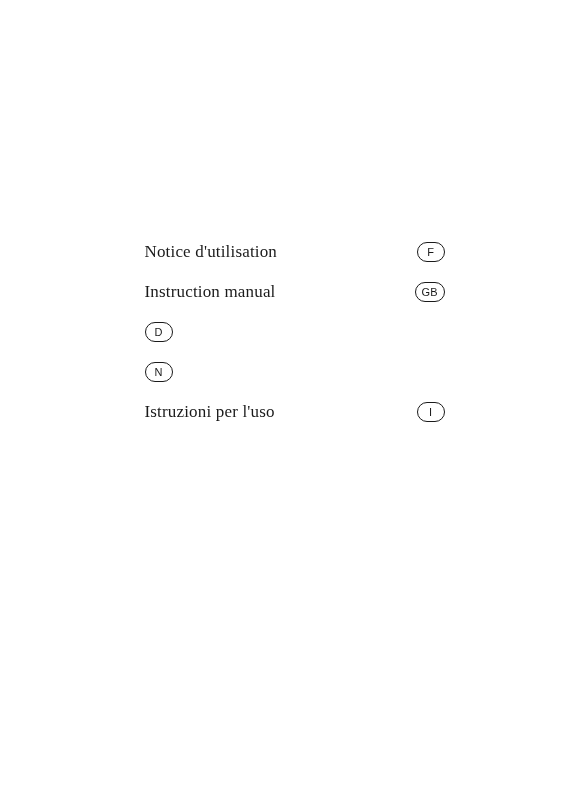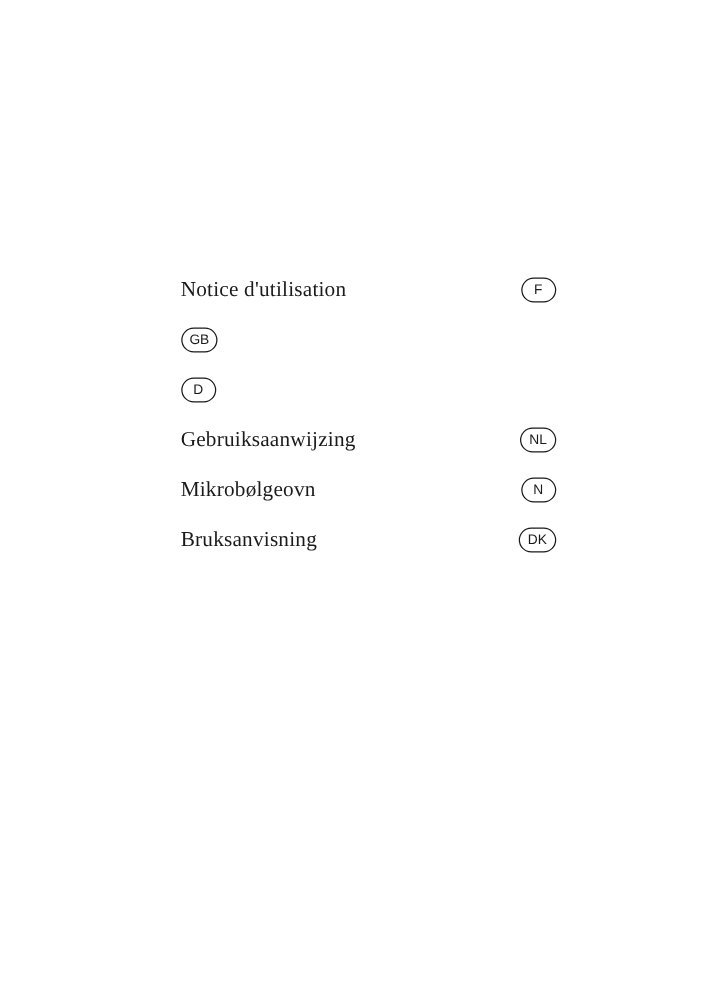--- a/index.html
+++ b/index.html
@@ -66,31 +66,27 @@
 </head>
 <body>
 
 <div class="page-container">
   <div class="content-area" id="manual-list">
   <div class="manual-row">
         <span class="manual-title">Notice d'utilisation</span>
         <span class="lang-badge">F</span>
       </div>
       <div class="manual-row">
+        <span class="manual-title">Instruction manual</span>
         <span class="lang-badge">GB</span>
       </div>
       <div class="manual-row">
         <span class="lang-badge">D</span>
       </div>
       <div class="manual-row">
-        <span class="manual-title">Gebruiksaanwijzing</span>
-        <span class="lang-badge">NL</span>
-      </div>
-      <div class="manual-row">
-        <span class="manual-title">Mikrobølgeovn</span>
         <span class="lang-badge">N</span>
       </div>
       <div class="manual-row">
-        <span class="manual-title">Bruksanvisning</span>
-        <span class="lang-badge">DK</span>
+        <span class="manual-title">Istruzioni per l'uso</span>
+        <span class="lang-badge">I</span>
       </div>
     </div>
 </div>
 
 </body></html>

